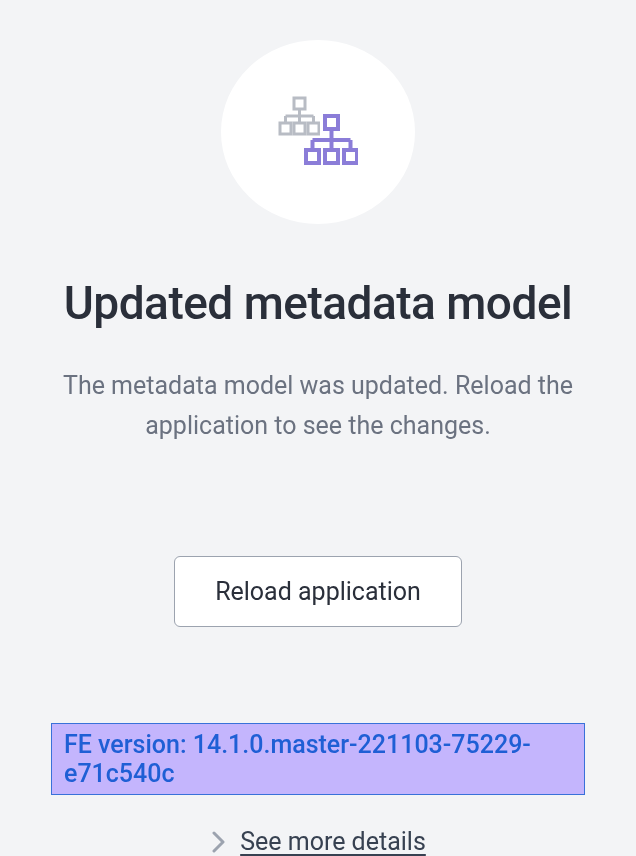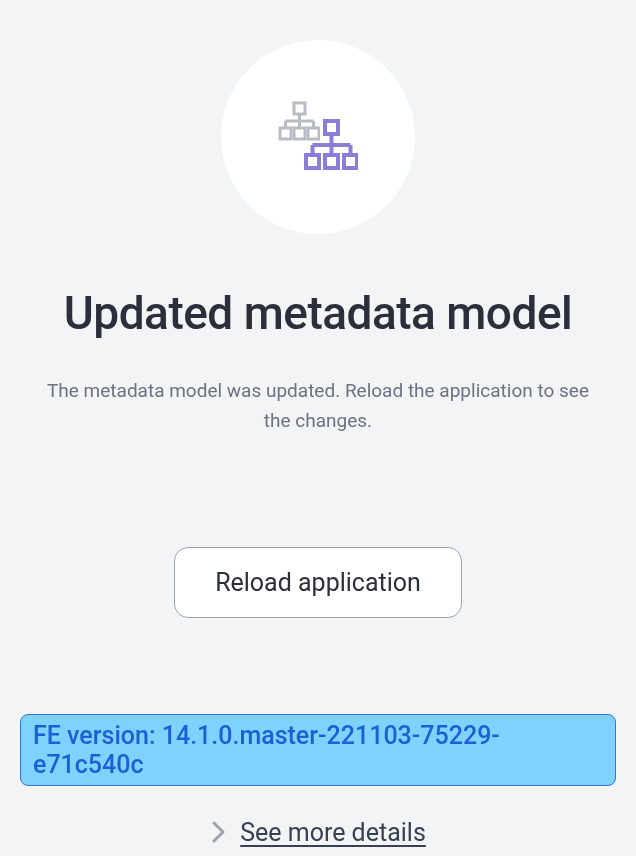--- a/index.html
+++ b/index.html
@@ -36,49 +36,49 @@
     .hier-purple { top: 18px; left: 26px; }
     .title {
       font-size: 46px;
       font-weight: 500;
       color: #2a2f3a;
       letter-spacing: -0.5px;
       margin-bottom: 36px;
       text-align: left;
     }
     .description {
-      font-size: 19px;
+      font-size: 25px;
       color: #6b7280;
       text-align: center;
       line-height: 1.6;
       max-width: 560px;
       margin-bottom: 110px;
     }
     .reload-button {
       background: #ffffff;
       border: 1px solid #9ca3af;
-      border-radius: 14px;
+      border-radius: 6px;
       padding: 20px 40px;
       font-size: 25px;
       font-weight: 400;
       color: #2a2f3a;
       cursor: pointer;
       margin-bottom: 96px;
       font-family: inherit;
     }
     .version-box {
-      background: #7dd3fc;
+      background: #c4b5fd;
       border: 1.5px solid #3971d9;
-      border-radius: 8px;
+      border-radius: 0;
       padding: 6px 12px;
       font-size: 25px;
       font-weight: 500;
       color: #1f5fd5;
       margin-bottom: 32px;
-      width: 596px;
+      width: 534px;
       text-align: left;
     }
     .details-row {
       display: flex;
       align-items: center;
       gap: 12px;
     }
     .chevron-icon {
       width: 18px;
       height: 18px;

